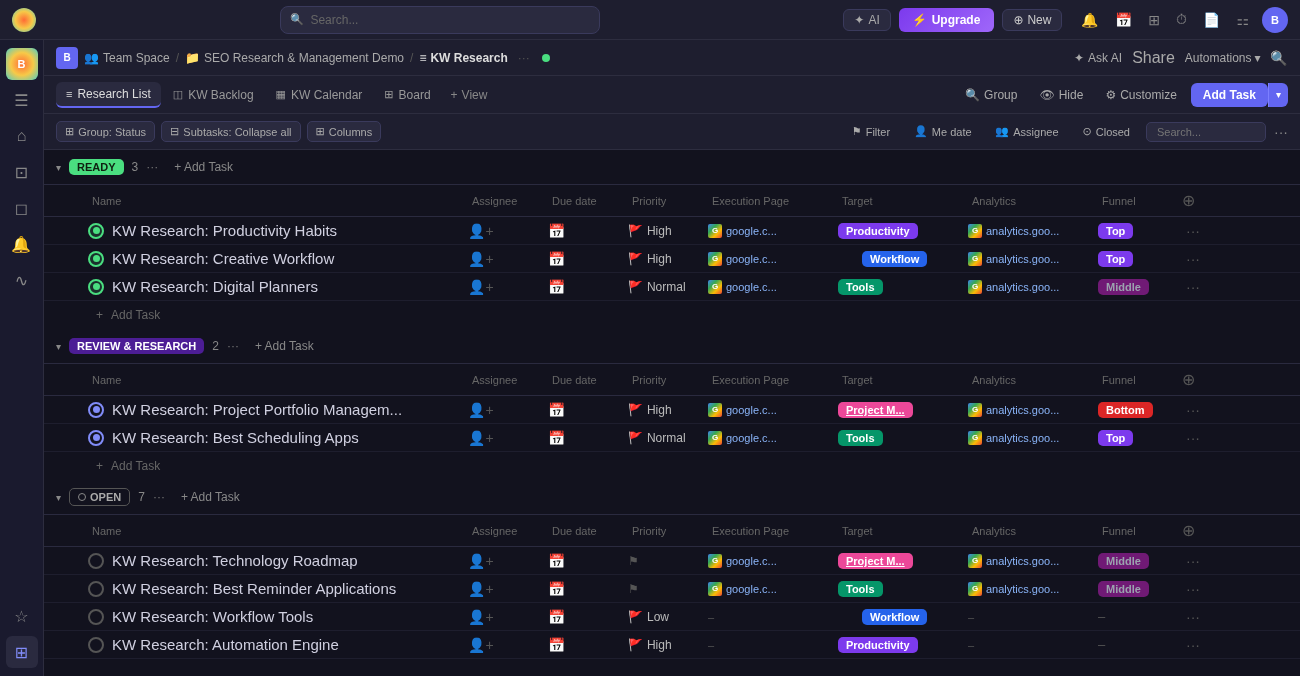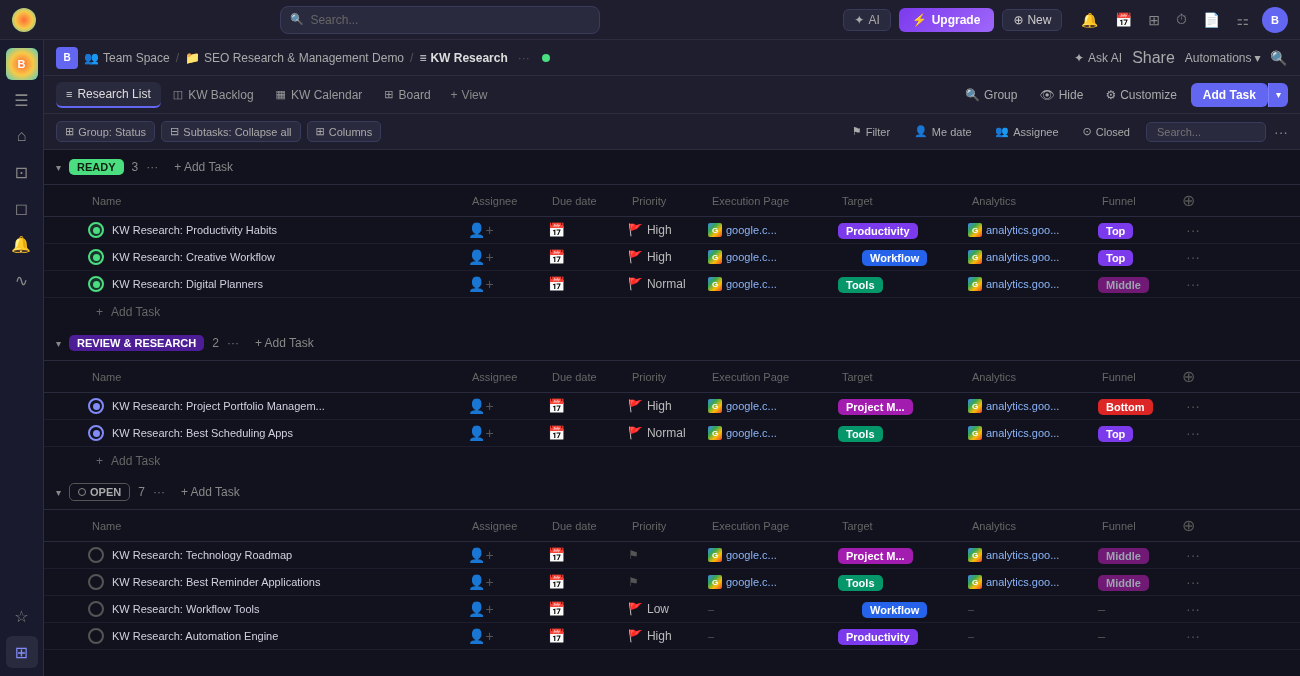--- a/index.html
+++ b/index.html
@@ -74,33 +74,33 @@
     
     .task-row { display: grid; grid-template-columns: 380px 80px 80px 80px 130px 130px 130px 80px 30px; align-items: center; padding: 5px 12px 5px 44px; border-bottom: 1px solid #1e1e2e; }
     .task-name-cell { display: flex; align-items: center; gap: 8px; }
     .task-status-icon { width: 16px; height: 16px; border-radius: 50%; border: 2px solid #6366f1; background: transparent; flex-shrink: 0; display: flex; align-items: center; justify-content: center; }
     .task-status-icon.ready { border-color: #4ade80; background: rgba(74,222,128,0.15); }
     .task-status-icon.review { border-color: #818cf8; }
     .task-status-icon.open { border-color: #555; }
     .task-status-icon .inner { width: 7px; height: 7px; border-radius: 50%; }
     .task-status-icon.ready .inner { background: #4ade80; }
     .task-status-icon.review .inner { background: #818cf8; }
-    .task-name { font-size: 11px; color: #d0d0e0; }
+    .task-name { font-size: 15px; color: #d0d0e0; }
     .assignee-cell { color: #555; font-size: 14px; cursor: pointer; }
     .date-cell { color: #555; font-size: 14px; cursor: pointer; }
     .priority-cell { display: flex; align-items: center; gap: 4px; font-size: 12px; color: #bbb; }
     .priority-high { color: #f97316; }
     .priority-normal { color: #6366f1; }
     .execution-cell { display: flex; align-items: center; gap: 4px; font-size: 11px; color: #8ab4f8; cursor: pointer; }
     .g-icon { width: 14px; height: 14px; background: linear-gradient(135deg, #4285f4, #34a853, #fbbc05, #ea4335); border-radius: 2px; flex-shrink: 0; display: flex; align-items: center; justify-content: center; font-size: 8px; font-weight: 700; color: white; }
     .tag-badge { border-radius: 5px; padding: 2px 8px; font-size: 11px; font-weight: 600; color: white; white-space: nowrap; }
     .tag-productivity { background: #7c3aed; }
     .tag-workflow { background: #2563eb; margin-left: 24px; }
     .tag-tools { background: #059669; }
-    .tag-projectm { background: #a21caf; }
+    .tag-projectm { background: #ec4899; text-decoration: underline; }
     .funnel-badge { border-radius: 5px; padding: 2px 8px; font-size: 11px; font-weight: 600; color: white; }
     .funnel-top { background: #7c3aed; }
     .funnel-middle { background: #701a75; color: #9ca3af; }
     .funnel-bottom { background: #dc2626; }
     .analytics-cell { display: flex; align-items: center; gap: 4px; font-size: 11px; color: #8ab4f8; }
     .cell-more { color: #555; cursor: pointer; font-size: 14px; text-align: center; }
     .cell-add { color: #555; cursor: pointer; font-size: 16px; }
     .dash { color: #555; }
 
     

